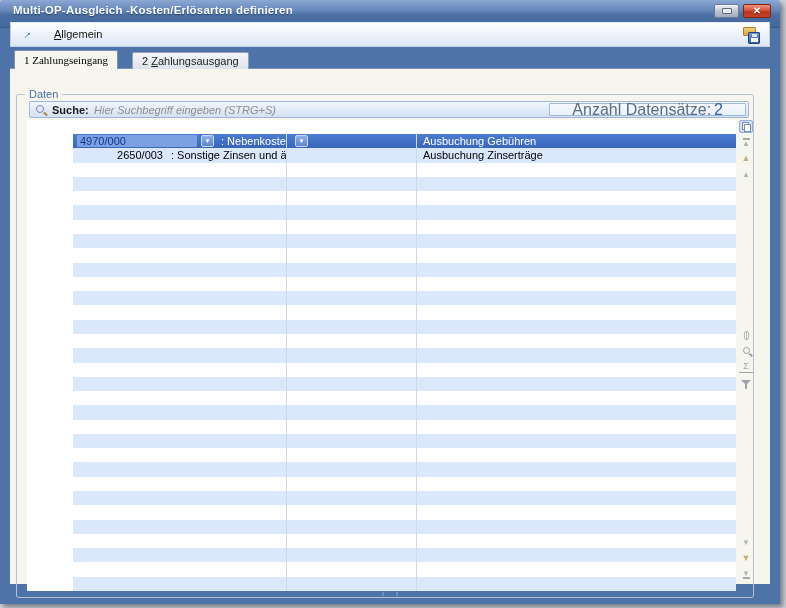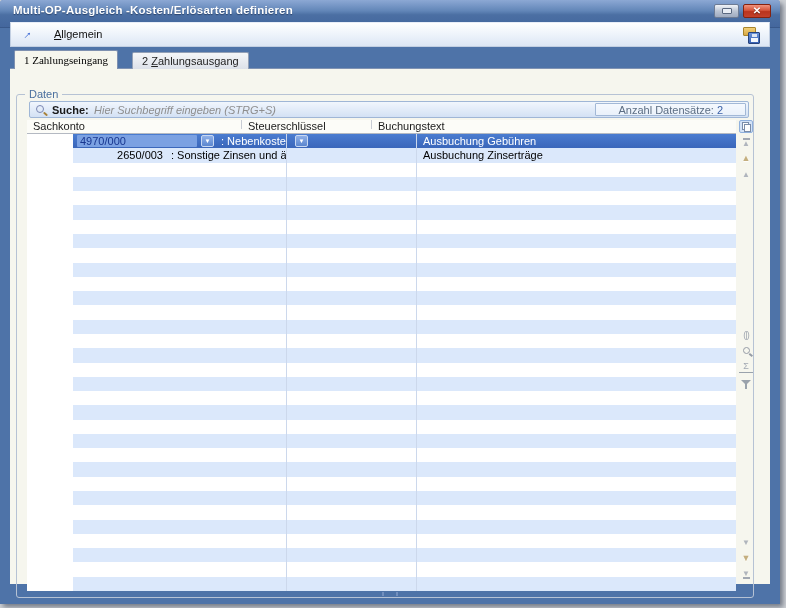--- a/index.html
+++ b/index.html
@@ -61,21 +61,21 @@
                background:linear-gradient(#f1f6fd,#d3e1f4); border:1px solid #9fb6d6; }
   .mag { position:absolute; left:6px; top:3px; width:8px; height:8px; border:1.5px solid #7a86b2;
          border-radius:50%; }
   .mag::after { content:""; position:absolute; left:6px; top:7px; width:5px; height:2px;
                 background:#a8823a; transform:rotate(40deg); border-radius:1px; }
   .search-label { position:absolute; left:22px; top:1px; font-weight:bold; color:#1a1a1a; line-height:14px; }
   .search-input { position:absolute; left:64px; top:1px; width:440px; height:13px; border:none;
                   background:transparent; outline:none; font-style:italic; font-size:11px; color:#444; }
   .search-input::placeholder { color:#8e8e8e; font-style:italic; opacity:1; }
   .countbox { position:absolute; right:2px; top:1px; height:13px; padding:0 22px; border:1px solid #a2b8d6;
-              background:rgba(252,253,255,.5); border-radius:1px; color:#5c6e84; font-size:11px;
+              background:rgba(252,253,255,.5); border-radius:1px; color:#5c6e84; font-size:16px;
               line-height:12px; }
   .countbox b { color:#3c62a8; font-weight:normal; margin-left:3px; }
 
   
   .table { position:absolute; left:10px; top:25px; width:709px; bottom:6px; background:#fff; }
   .thead { position:absolute; left:0; right:0; top:0; height:14px; background:#fcfcf8;
            border-bottom:1px solid #b4b9c2; }
   .thead span { position:absolute; top:0; line-height:13px; color:#1a1a1a; }
   .h1 { left:6px; } .h2 { left:221px; } .h3 { left:351px; }
   .hsep { position:absolute; top:2px; width:1px; height:9px; background:#c8ccd4; }
@@ -158,27 +158,20 @@
       <span class="gb-label">Daten</span>
 
       <div class="searchbar">
         <span class="mag"></span>
         <span class="search-label">Suche:</span>
         <input class="search-input" placeholder="Hier Suchbegriff eingeben (STRG+S)" style="">
         <span class="countbox"><span>Anzahl Datensätze:</span><b>2</b></span>
       </div>
 
       <div class="table">
-        <div class="thead">
-          <span class="h1">Sachkonto</span>
-          <span class="h2">Steuerschlüssel</span>
-          <span class="h3">Buchungstext</span>
-          <span class="hsep" style="left:214px"></span>
-          <span class="hsep" style="left:344px"></span>
-        </div>
         <div class="tbody">
             <div class="trow sel">
               <div class="c1">
          <span class="acct-field">
                   <span>4970/000</span>
                 </span>
          <span class="dd dd1">▼</span>
          <span class="nm1">: Nebenkosten des Geldv</span>
        </div>
        <div class="c2">

